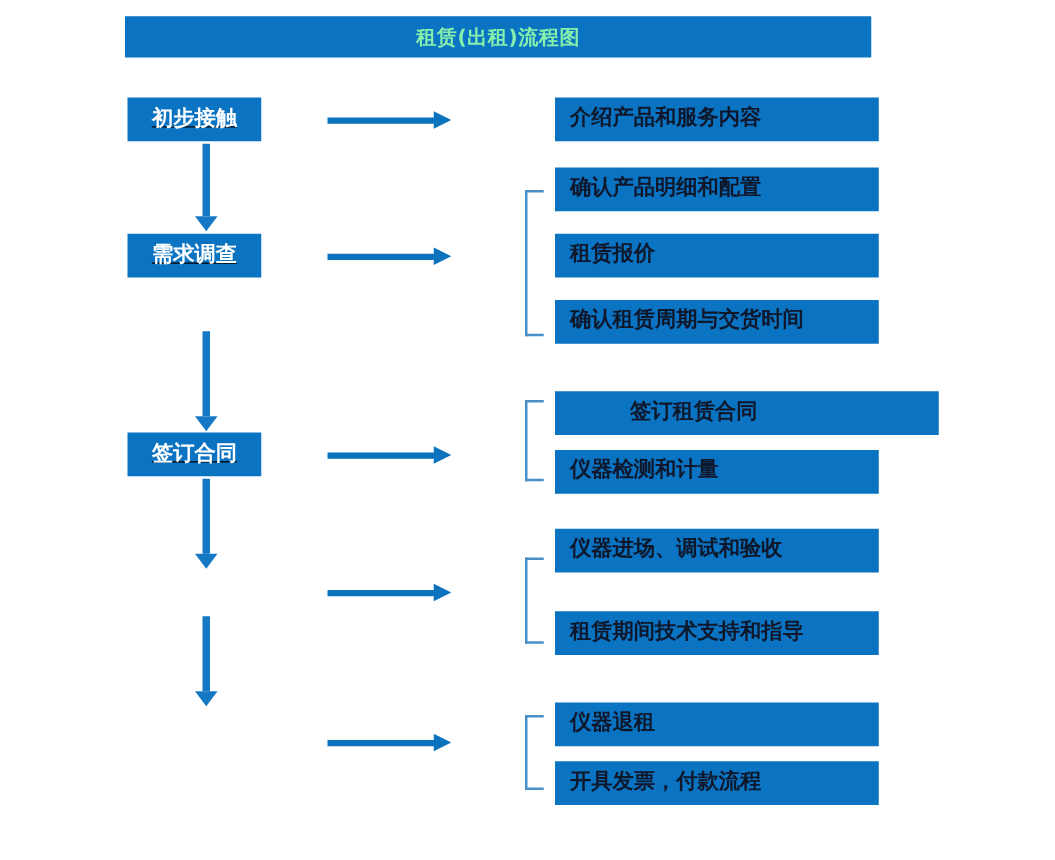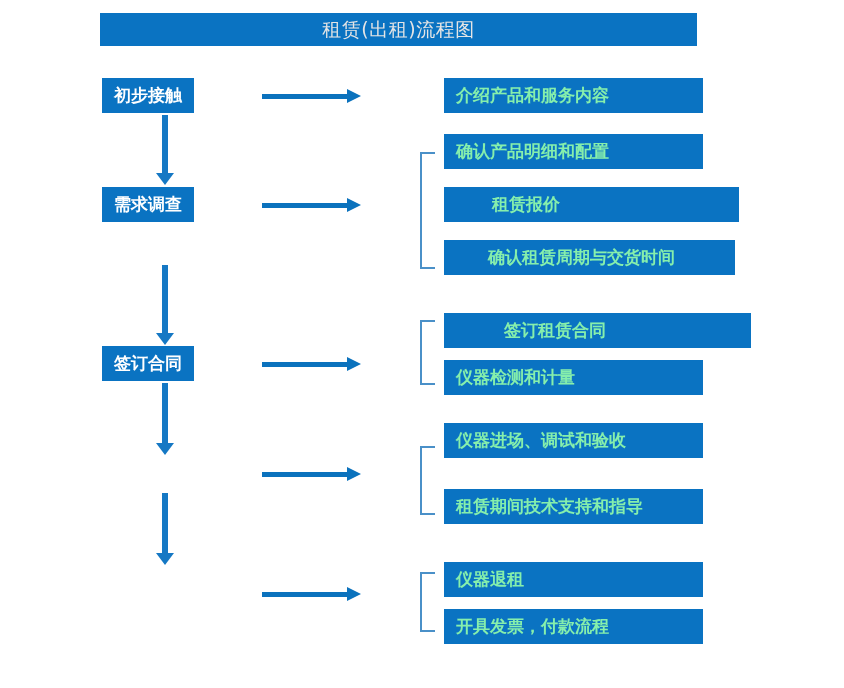--- a/index.html
+++ b/index.html
@@ -30,64 +30,66 @@
     left: 100px;
     top: 13px;
     width: 597px;
     height: 33px;
     background: #0a73c2;
     display: flex;
     align-items: center;
     justify-content: center;
   }
   .title-bar .title-text {
-    color: #e5e5e5;
-    font-size: 19px;
-    font-weight: normal;
+    color: #86efac;
+    font-size: 16px;
+    font-weight: bold;
     letter-spacing: 0.5px;
     line-height: 1;
     white-space: nowrap;
   }
 
   
   .stage-box {
     position: absolute;
     left: 102px;
-    width: 92px;
+    width: 107px;
     height: 35px;
     background: #0a73c2;
     display: flex;
     align-items: center;
     justify-content: center;
+    text-decoration: underline;
   }
   .stage-box .stage-label {
     color: #ffffff;
     font-size: 17px;
     font-weight: bold;
     white-space: nowrap;
     line-height: 1;
   }
 
   
   .detail-box {
     position: absolute;
     left: 444px;
     width: 259px;
     height: 35px;
     background: #0a73c2;
     display: flex;
     align-items: center;
   }
   .detail-box .detail-label {
-    color: #86efac;
+    color: #0f172a;
     font-size: 17px;
     font-weight: bold;
     white-space: nowrap;
     line-height: 1;
     padding-left: 12px;
+    font-family: Liberation Mono, monospace;
   }
 
   
   .h-arrow {
     position: absolute;
     left: 262px;
     width: 99px;
     height: 16px;
   }
   .h-arrow .shaft {
@@ -172,24 +174,24 @@
     <span class="stage-label">需求调查</span>
   </div>
   <div class="h-arrow" style="top:197px;">
     <span class="shaft"></span>
     <span class="head"></span>
   </div>
   <div class="bracket" style="top:152px; height:113px;"></div>
   <div class="detail-box" style="top:134px;">
     <span class="detail-label">确认产品明细和配置</span>
   </div>
-  <div class="detail-box" style="top:187px;padding-left:36px;">
+  <div class="detail-box" style="top:187px;">
     <span class="detail-label">租赁报价</span>
   </div>
-  <div class="detail-box" style="top:240px;padding-left:32px;">
+  <div class="detail-box" style="top:240px;">
     <span class="detail-label">确认租赁周期与交货时间</span>
   </div>
 
   <div class="v-arrow" style="top:265px; height:80px;">
     <span class="shaft" style="height:68px;"></span>
     <span class="head"></span>
   </div>
 
   <div class="stage-box" style="top:346px;">
     <span class="stage-label">签订合同</span>

